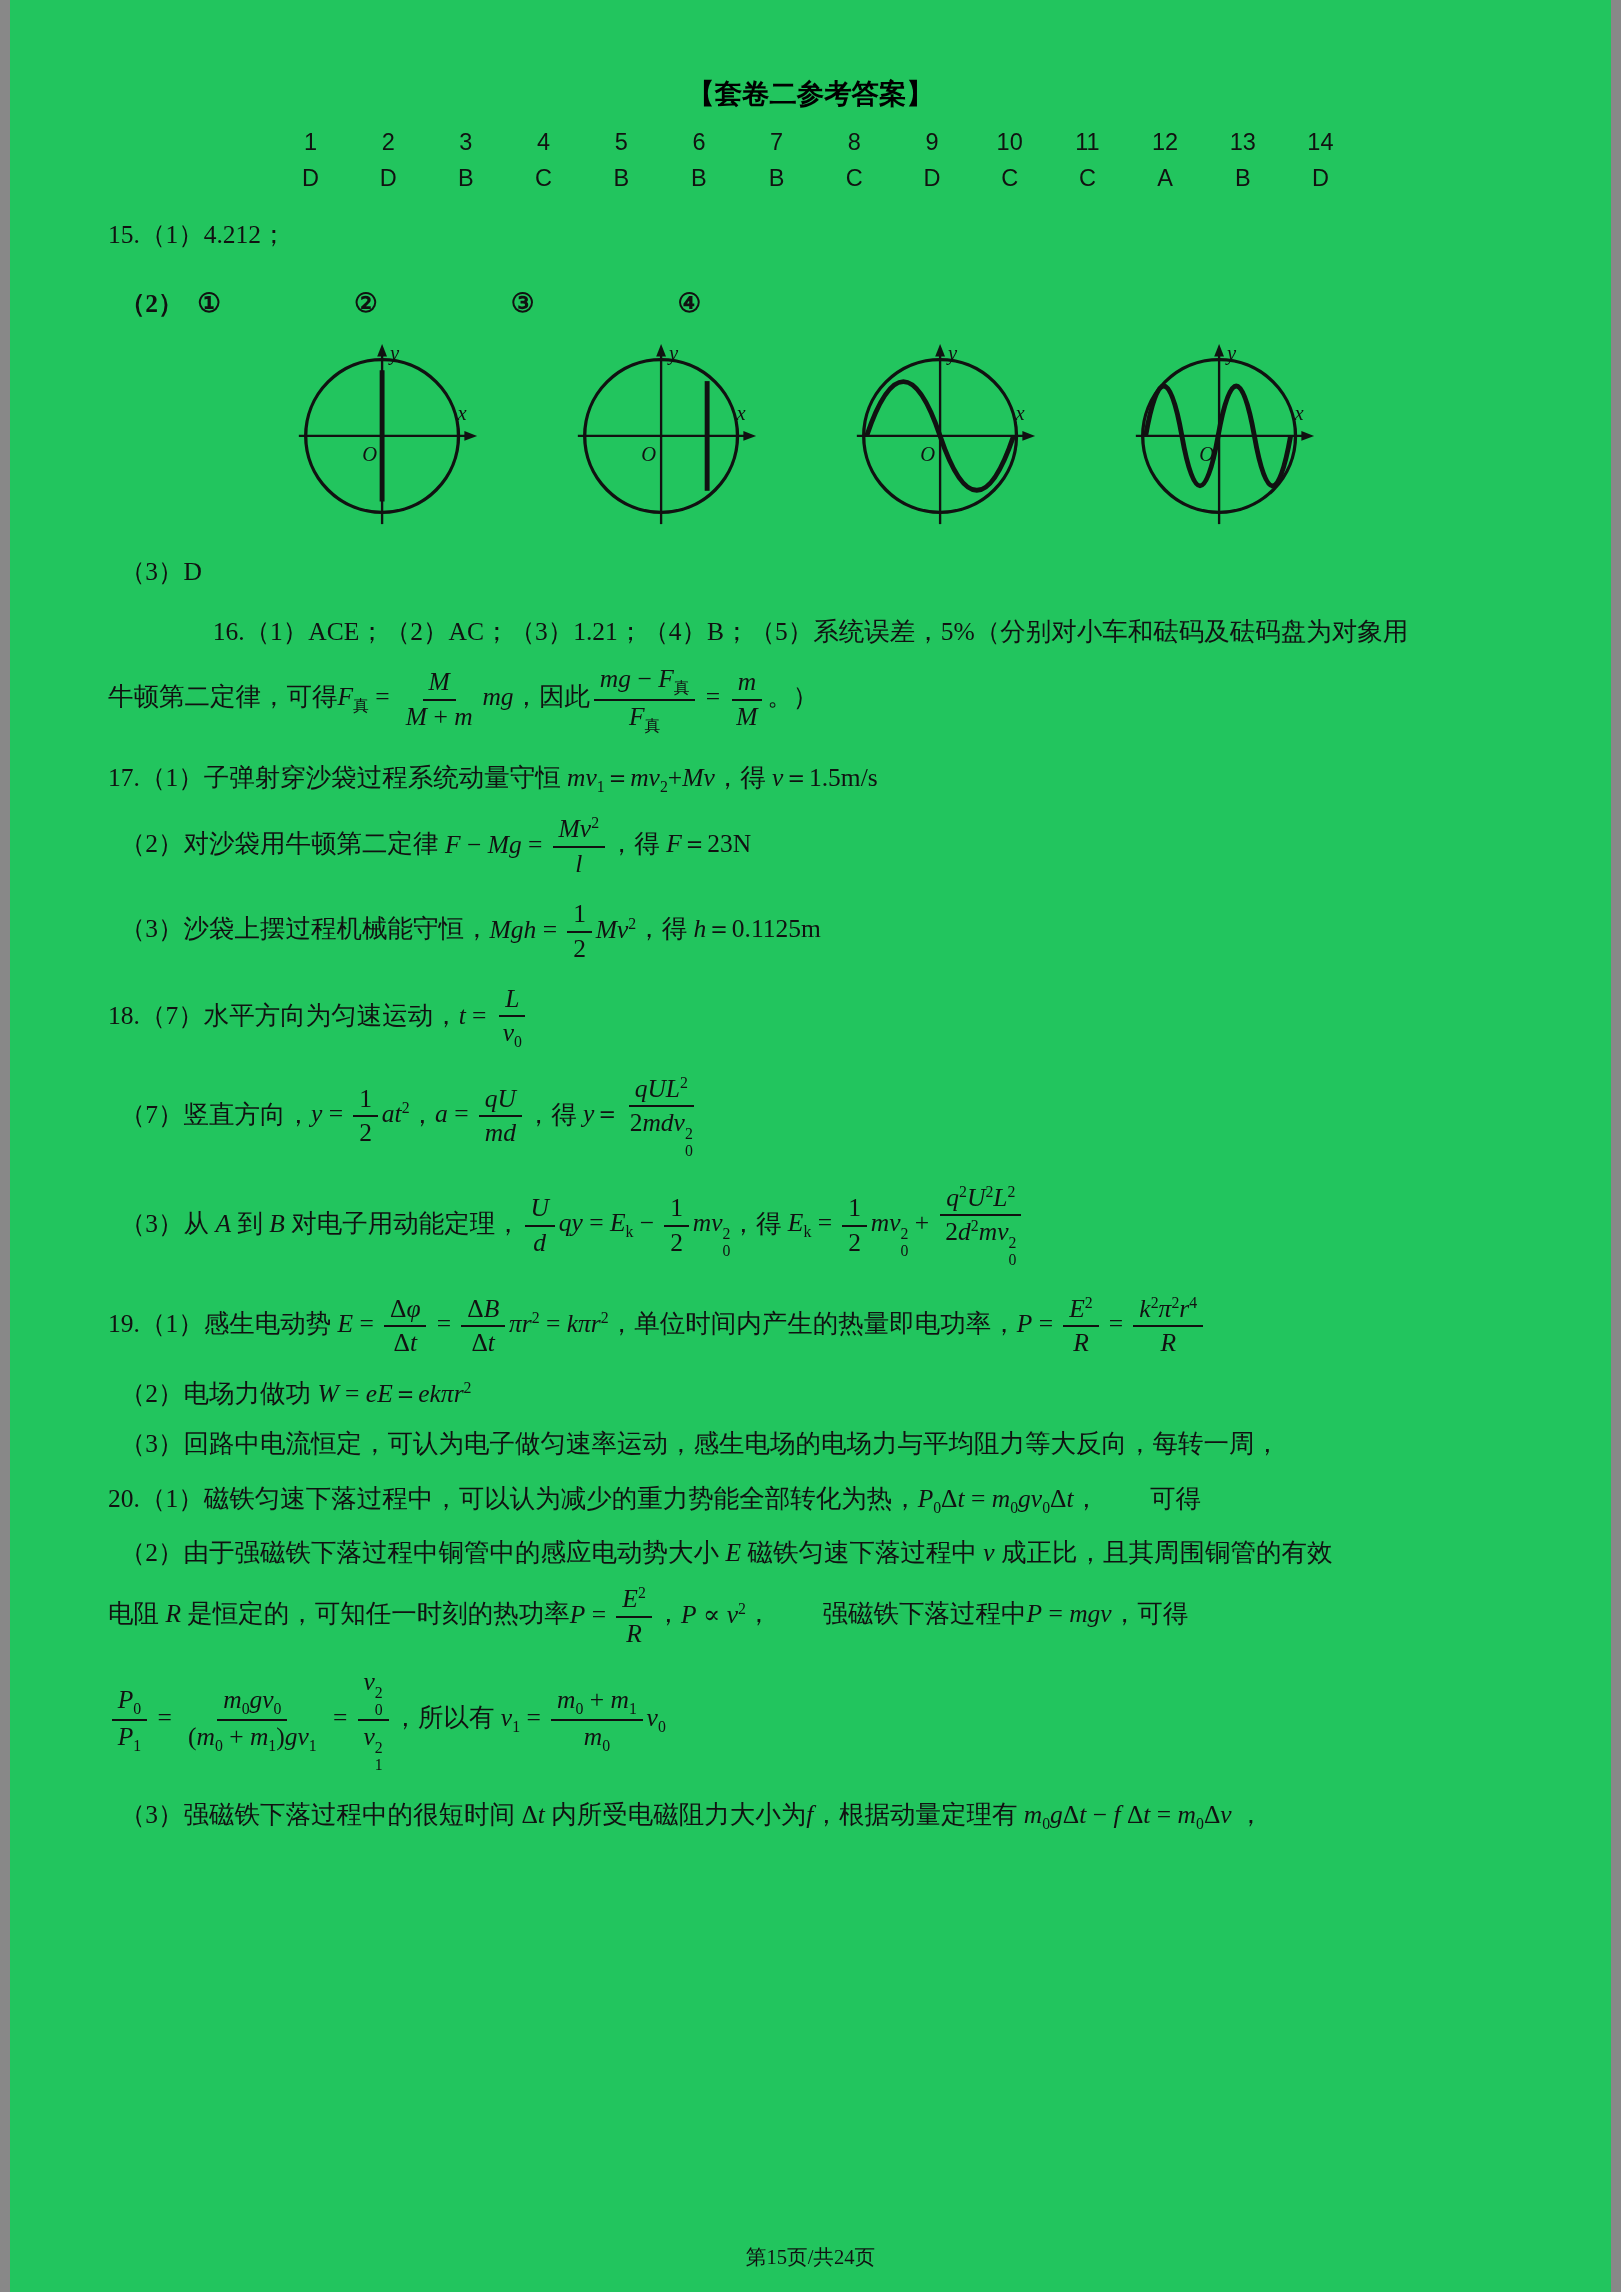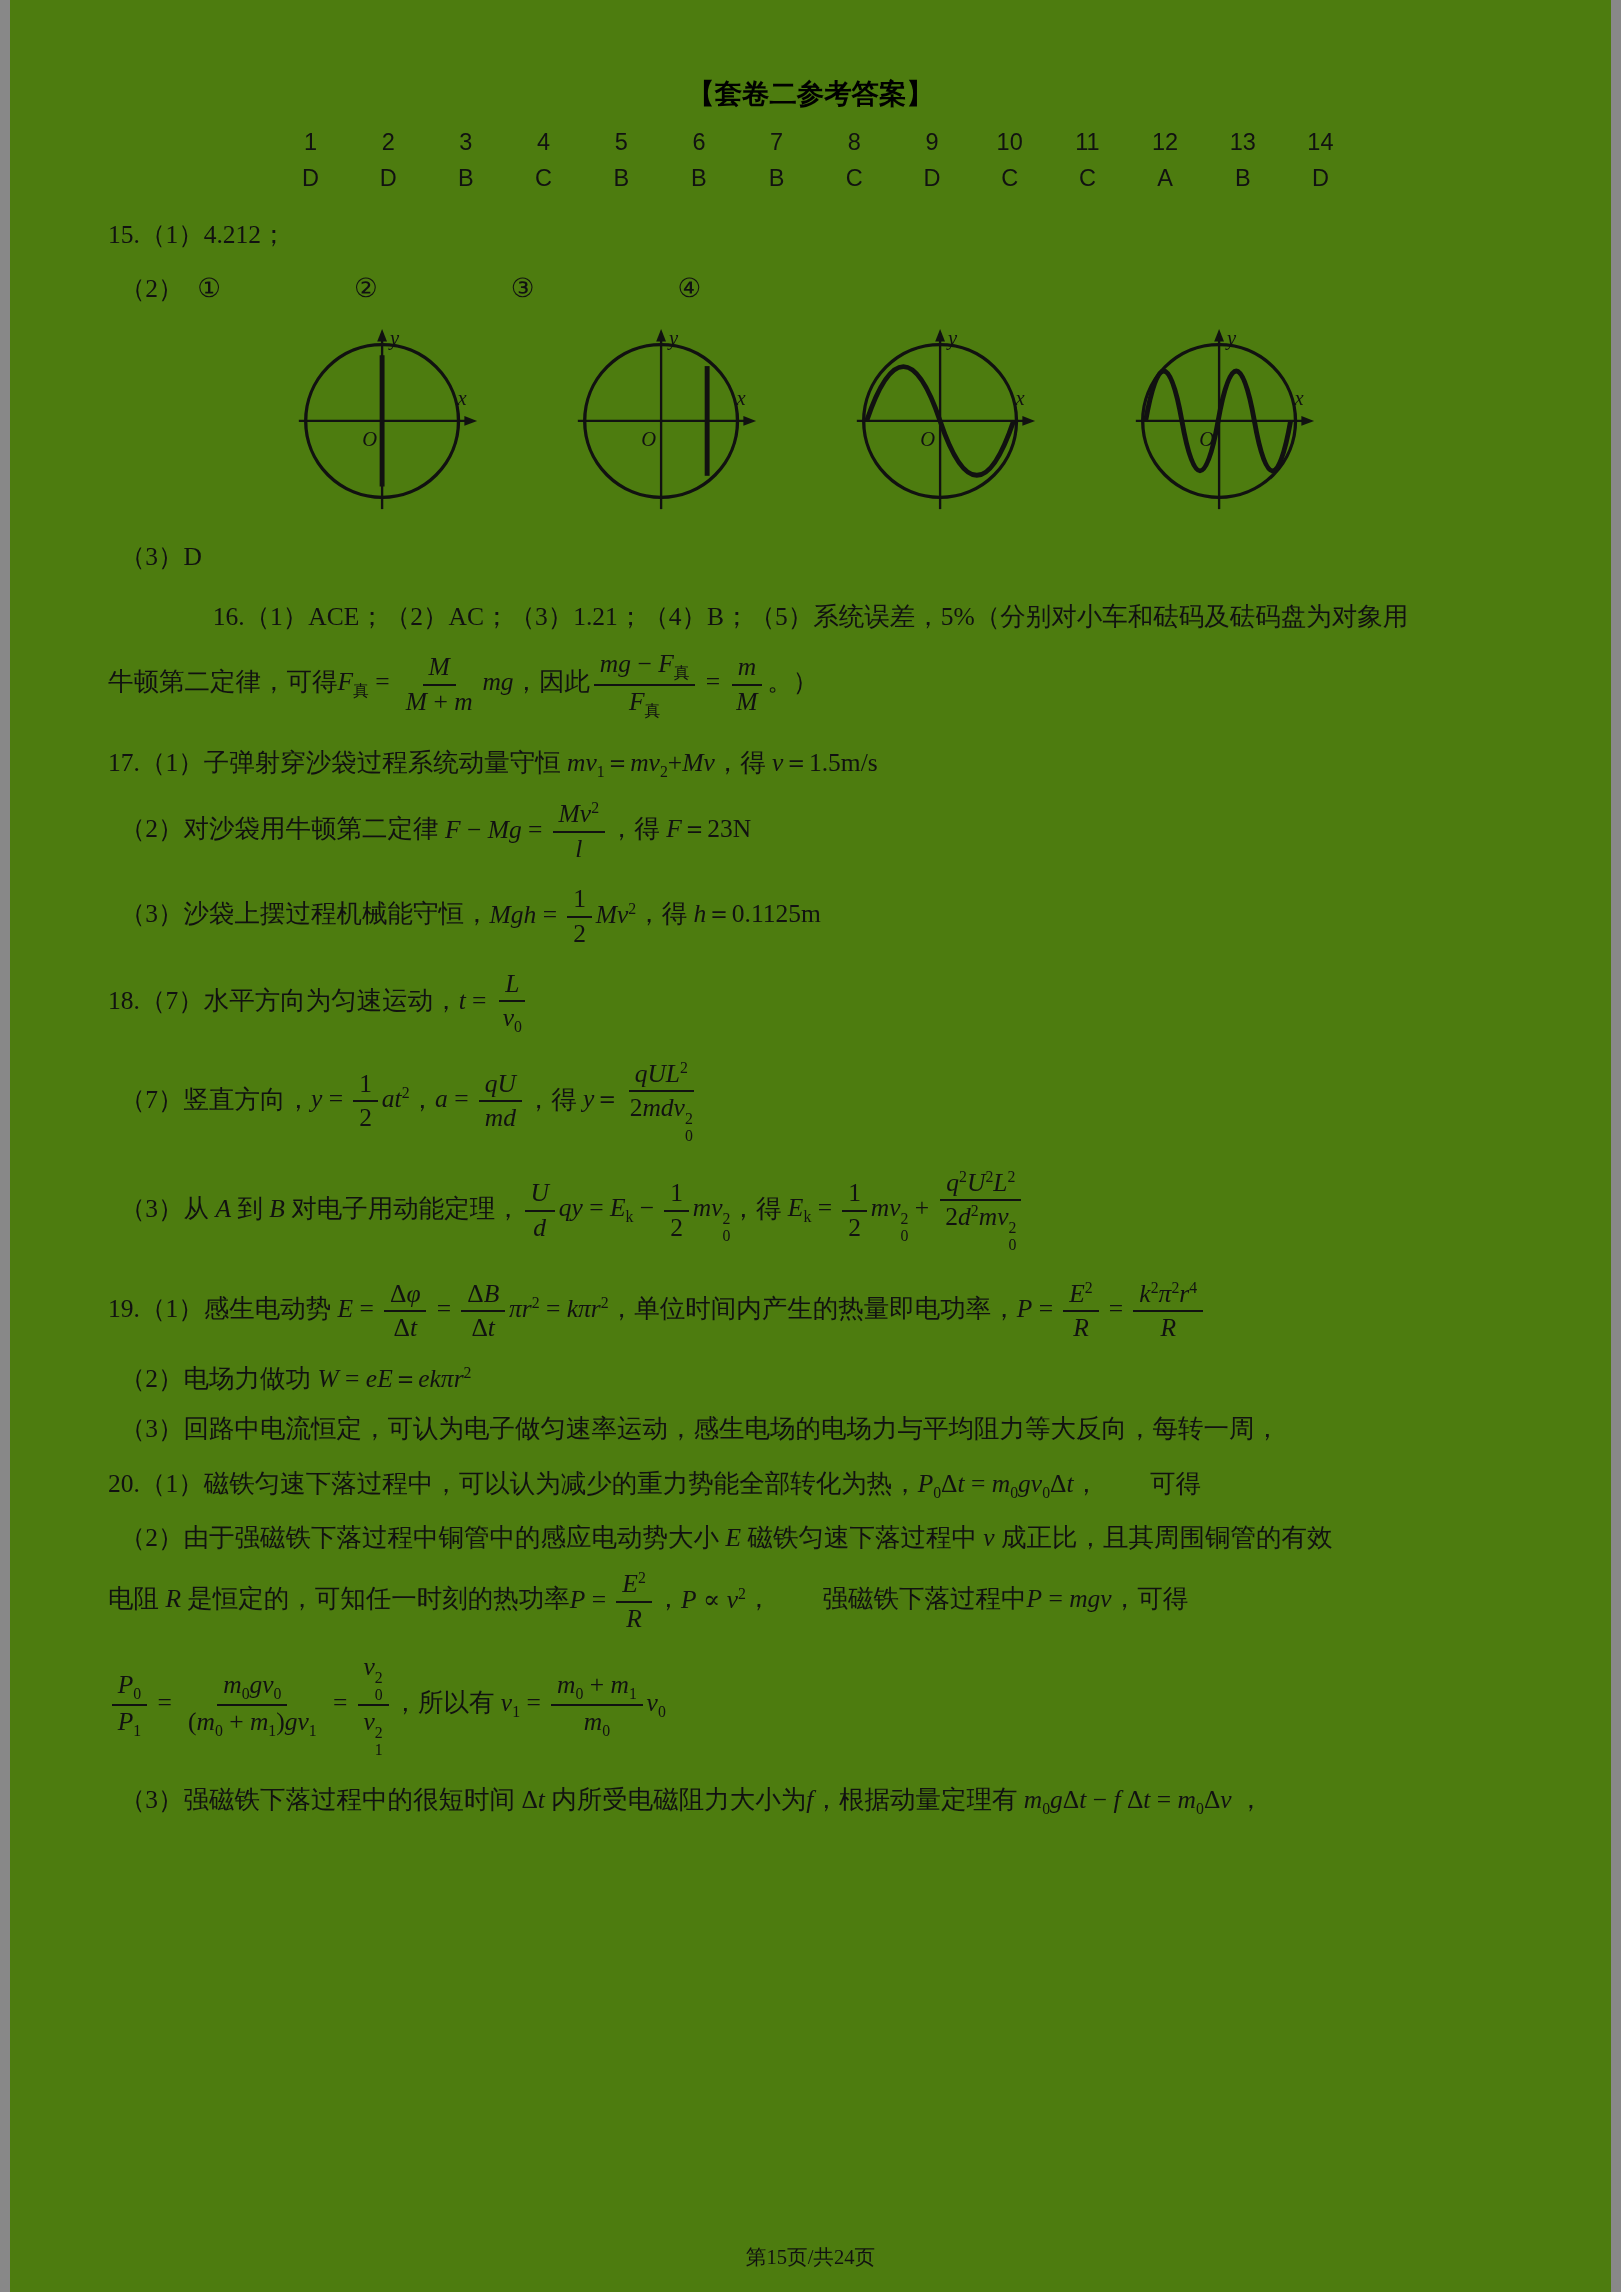--- a/index.html
+++ b/index.html
@@ -1,20 +1,20 @@
 <!DOCTYPE html>
 <html><head>
 <meta charset="utf-8">
 <style>
   html,body{margin:0;padding:0;background:#888;}
   .page{
     position:relative;
     width:1601px;height:2293px;
     margin:0 auto;
-    background:#4d7c0f;
+    background:#22c55e;
     color:#111;
     font-family:"Liberation Serif","DejaVu Serif",serif;
     font-size:25.5px;
     box-sizing:border-box;
     padding:76px 98px 0 98px;
     overflow:hidden;
   }
   .title{
     margin:0;text-align:center;
     font-family:"Liberation Sans","DejaVu Sans",sans-serif;
@@ -123,21 +123,21 @@
         <div class="alet">B</div>
       </div>
       <div class="acol">
         <div class="anum">14</div>
         <div class="alet">D</div>
       </div>
     </div>
 
   <p class="tline" style="margin-top:25.5px;">15.（1）4.212；</p>
 
-  <p class="tline optline ind" style="margin-top:21px;">
+  <p class="tline optline ind" style="margin-top:36px;font-weight:bold;">
     <span>（2）</span><span class="circ c1">①</span><span class="circ c2">②</span><span class="circ c3">③</span><span class="circ c4">④</span>
   </p>
 
   <div class="figrow">
 
     <svg class="fig" viewBox="0 0 200 195" style="font-size:26px">
       <line class="ax" x1="10" y1="100" x2="184" y2="100"></line>
       <polygon class="arrow" points="192,100 179,95 179,105"></polygon>
       <line class="ax" x1="95" y1="190" x2="95" y2="16"></line>
       <polygon class="arrow" points="95,6 90,19 100,19"></polygon>

